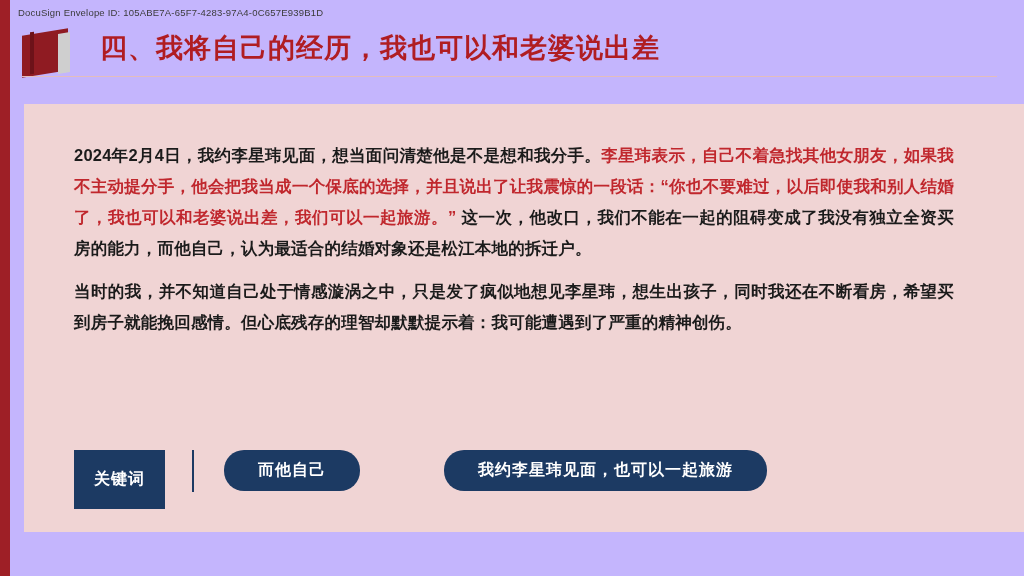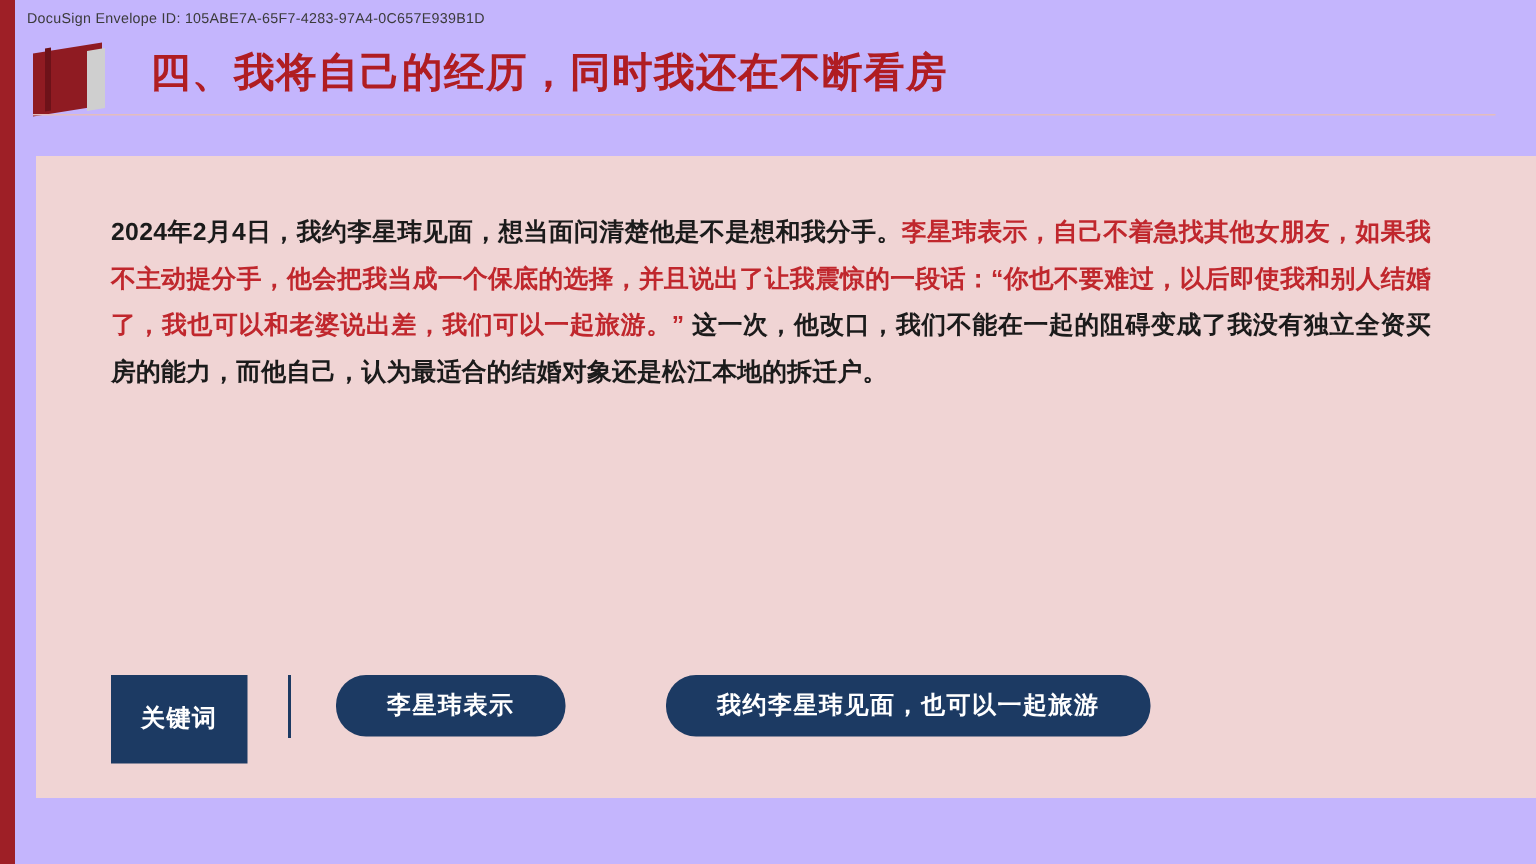--- a/index.html
+++ b/index.html
@@ -174,31 +174,32 @@
   <div class="left-bar"></div>
 
   <div class="envelope-id">DocuSign Envelope ID: 105ABE7A-65F7-4283-97A4-0C657E939B1D</div>
 
   <div class="header">
     <div class="book-icon">
       <div class="cover"></div>
       <div class="page"></div>
       <div class="spine"></div>
     </div>
-    <div class="title">四、我将自己的经历，同时我还在不断看房</div>
+    <div class="title">四、我将自己的经历，我也可以和老婆说出差</div>
   </div>
   <div class="title-rule"></div>
 
   <div class="panel">
     <div class="body-text">
       <div>
         <span>2024年2月4日，我约李星玮见面，想当面问清楚他是不是想和我分手。</span><span class="hl">李星玮表示，自己不着急找其他女朋友，如果我不主动提分手，他会把我当成一个保底的选择，并且说出了让我震惊的一段话：“你也不要难过，以后即使我和别人结婚了，我也可以和老婆说出差，我们可以一起旅游。”</span><span> 这一次，他改口，我们不能在一起的阻碍变成了我没有独立全资买房的能力，而他自己，认为最适合的结婚对象还是松江本地的拆迁户。</span>
       </div>
+      <div class="p2">当时的我，并不知道自己处于情感漩涡之中，只是发了疯似地想见李星玮，想生出孩子，同时我还在不断看房，希望买到房子就能挽回感情。但心底残存的理智却默默提示着：我可能遭遇到了严重的精神创伤。</div>
     </div>
 
     <div class="kw-label" style="position:absolute; left:50px; top:346px;">关键词</div>
     <div class="kw-label-tick"></div>
 
-    <div class="pill pill-1">李星玮表示</div>
+    <div class="pill pill-1">而他自己</div>
     <div class="pill pill-2">我约李星玮见面，也可以一起旅游</div>
   </div>
 
 </div>
 
 </body></html>

